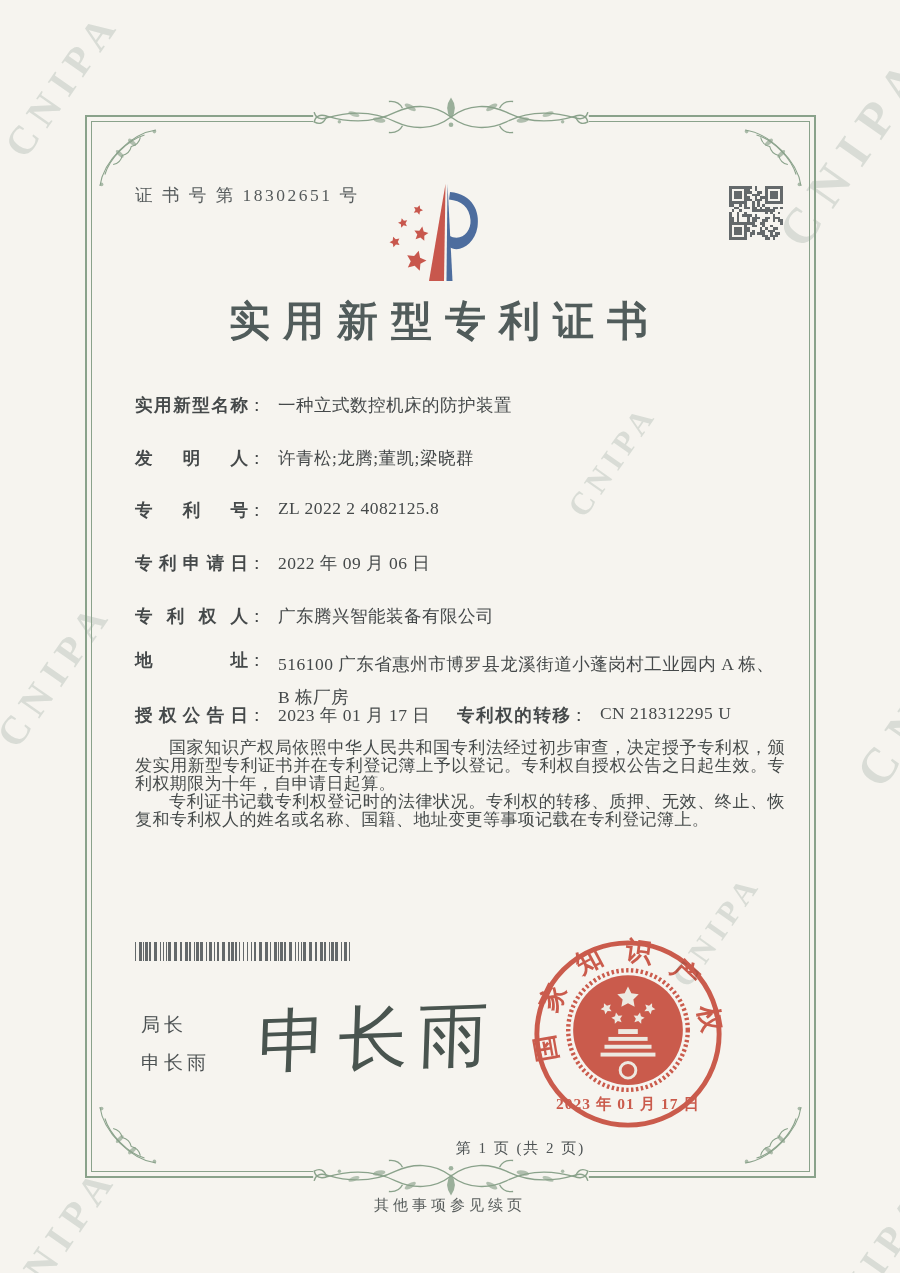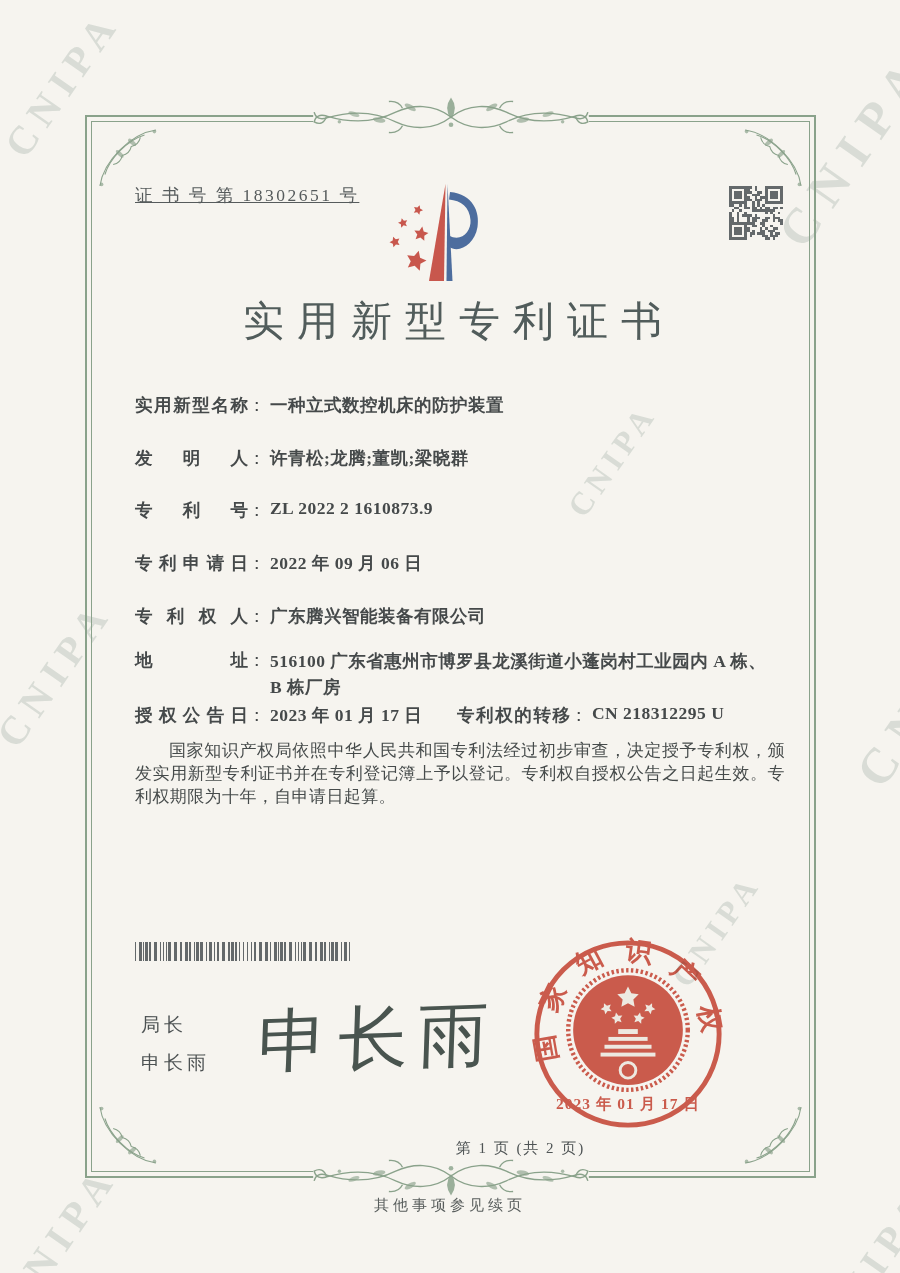--- a/index.html
+++ b/index.html
@@ -26,39 +26,39 @@
   .frame::before{content:""; position:absolute; inset:4px; border:1px solid var(--border-green);}
   .flourish{position:absolute; color:var(--border-green);}
   .garland-top{left:50%; top:-23px; transform:translateX(-50%); width:330px; height:46px;}
   .garland-bottom{left:50%; bottom:-23px; transform:translateX(-50%) scaleY(-1); width:330px; height:46px;}
   .corner{width:66px; height:66px;}
   .c-tl{left:8px; top:8px;}
   .c-tr{right:8px; top:8px; transform:scaleX(-1);}
   .c-br{right:8px; bottom:8px; transform:scale(-1,-1);}
   .c-bl{left:8px; bottom:8px; transform:scaleY(-1);}
   
-  .cert-no{left:135px; top:183px; font-size:17.5px; letter-spacing:2.5px; color:#565b5c;text-decoration:underline;}
+  .cert-no{left:135px; top:183px; font-size:17.5px; letter-spacing:2.5px; color:#565b5c;}
   .logo{left:372px; top:181px; width:112px; height:104px;}
   .qr{left:729px; top:186px; width:54px; height:54px; display:grid;
       grid-template-columns:repeat(21,1fr); grid-template-rows:repeat(21,1fr); background:var(--paper);}
   .qr i{display:block;}
   .qr i.on{background:var(--code-gray);}
-  .doc-title{left:87px; top:294px; width:731px; text-align:center; font-size:41px; font-weight:normal;
+  .doc-title{left:73px; top:294px; width:731px; text-align:center; font-size:41px; font-weight:bold;
       letter-spacing:13px; text-indent:13px; color:var(--title-text);}
   
   .content{position:absolute; left:135px; top:0; width:648px; font-size:17.5px; color:var(--text);}
   .field-row{position:absolute; left:0; white-space:nowrap;}
   .flabel{display:inline-block; width:113px; text-align:justify; text-align-last:justify; vertical-align:top;font-weight:bold;}
   .fcolon{display:inline-block; vertical-align:top;}
-  .fvalue{display:inline-block; vertical-align:top; letter-spacing:.5px;font-weight:bold;}
-  .fvalue.wrap{white-space:normal; max-width:505px; line-height:26px;}
+  .fvalue{display:inline-block; margin-left:8px; vertical-align:top; letter-spacing:.5px;}
+  .fvalue.wrap{white-space:normal; max-width:505px; line-height:33px;}
   .grant2{position:absolute; left:322px; top:0; white-space:nowrap;}
   
   .paras{position:absolute; left:135px; top:739px; width:650px;}
-  .paras p{font-size:17px; line-height:23px; text-indent:2em; text-align:justify; color:#464b4b; letter-spacing:.4px;}
+  .paras p{font-size:17px; line-height:18px; text-indent:2em; text-align:justify; color:#464b4b; letter-spacing:.4px;}
   
   .barcode{left:135px; top:942px; width:226px; height:19px; display:flex; align-items:stretch;}
   .barcode i{display:block; background:var(--code-gray);}
   
   .sig-title{left:141px; top:1012px; font-size:19px; letter-spacing:4px; color:#4d5253;}
   .sig-name{left:141px; top:1050px; font-size:19px; letter-spacing:4px; color:#4d5253;}
   .sig-script{left:258px; top:992px; font-size:70px; color:#49544f; letter-spacing:10px;
       transform:rotate(-2deg) skewX(-4deg); font-weight:normal; white-space:nowrap;}
   
   .seal{left:530px; top:936px; width:196px; height:196px; opacity:.93; mix-blend-mode:multiply;}
@@ -602,21 +602,21 @@
   <div class="field-row" style="top:393px">
     <span class="flabel">实用新型名称</span><span class="fcolon">：</span>
     <span class="fvalue">一种立式数控机床的防护装置</span>
   </div>
   <div class="field-row" style="top:446px">
     <span class="flabel">发明人</span><span class="fcolon">：</span>
     <span class="fvalue">许青松;龙腾;董凯;梁晓群</span>
   </div>
   <div class="field-row" style="top:498px">
     <span class="flabel">专利号</span><span class="fcolon">：</span>
-    <span class="fvalue">ZL 2022 2 1610873.9</span>
+    <span class="fvalue">ZL 2022 2 4082125.8</span>
   </div>
   <div class="field-row" style="top:551px">
     <span class="flabel">专利申请日</span><span class="fcolon">：</span>
     <span class="fvalue">2022 年 09 月 06 日</span>
   </div>
   <div class="field-row" style="top:604px">
     <span class="flabel">专利权人</span><span class="fcolon">：</span>
     <span class="fvalue">广东腾兴智能装备有限公司</span>
   </div>
   <div class="field-row" style="top:648px">
@@ -628,20 +628,21 @@
     <span class="fvalue">2023 年 01 月 17 日</span>
     <span class="grant2">
       <span class="flabel">专利权的转移</span><span class="fcolon">：</span>
       <span class="fvalue">CN 218312295 U</span>
     </span>
   </div>
 </div>
 
 <div class="paras">
   <p>国家知识产权局依照中华人民共和国专利法经过初步审查，决定授予专利权，颁发实用新型专利证书并在专利登记簿上予以登记。专利权自授权公告之日起生效。专利权期限为十年，自申请日起算。</p>
+  <p>专利证书记载专利权登记时的法律状况。专利权的转移、质押、无效、终止、恢复和专利权人的姓名或名称、国籍、地址变更等事项记载在专利登记簿上。</p>
 </div>
 
 <div class="abs barcode">
     <i style="width:1px;margin-right:3px"></i>
     <i style="width:3px;margin-right:1px"></i>
     <i style="width:1px;margin-right:1px"></i>
     <i style="width:3px;margin-right:1px"></i>
     <i style="width:2px;margin-right:3px"></i>
     <i style="width:3px;margin-right:3px"></i>
     <i style="width:1px;margin-right:2px"></i>

